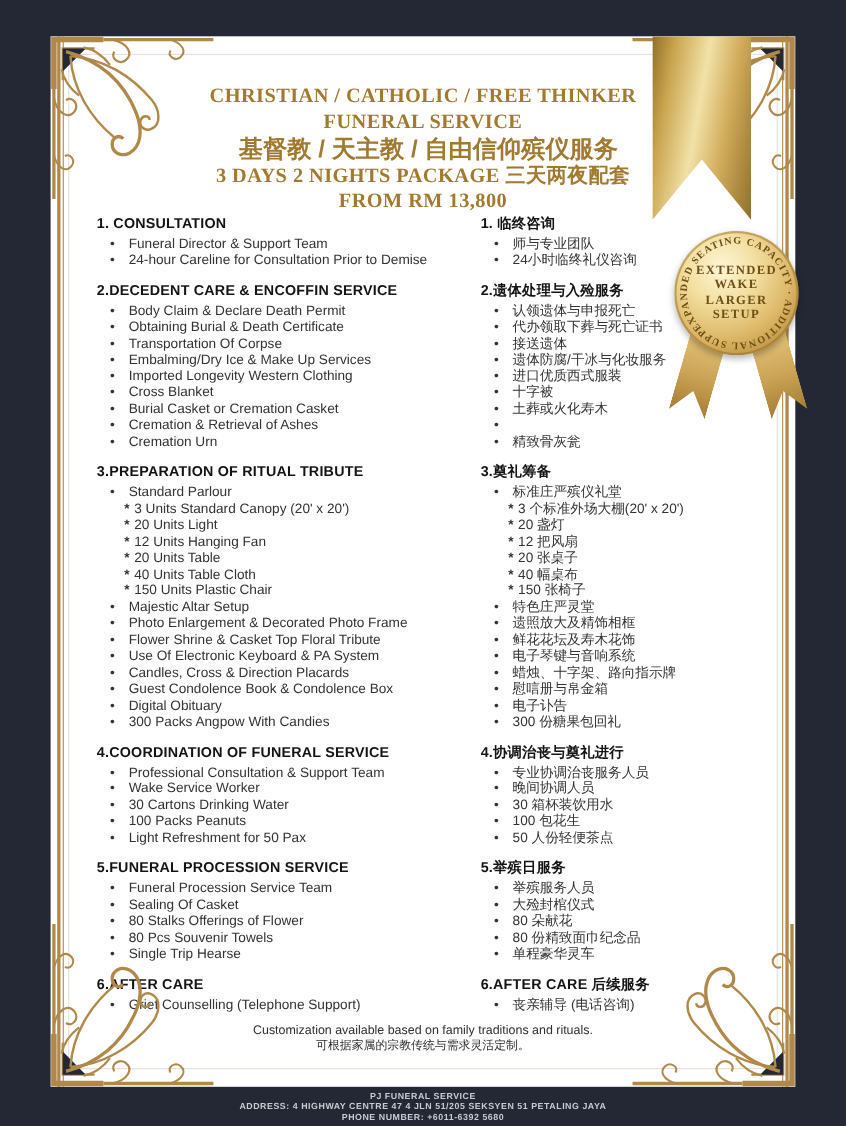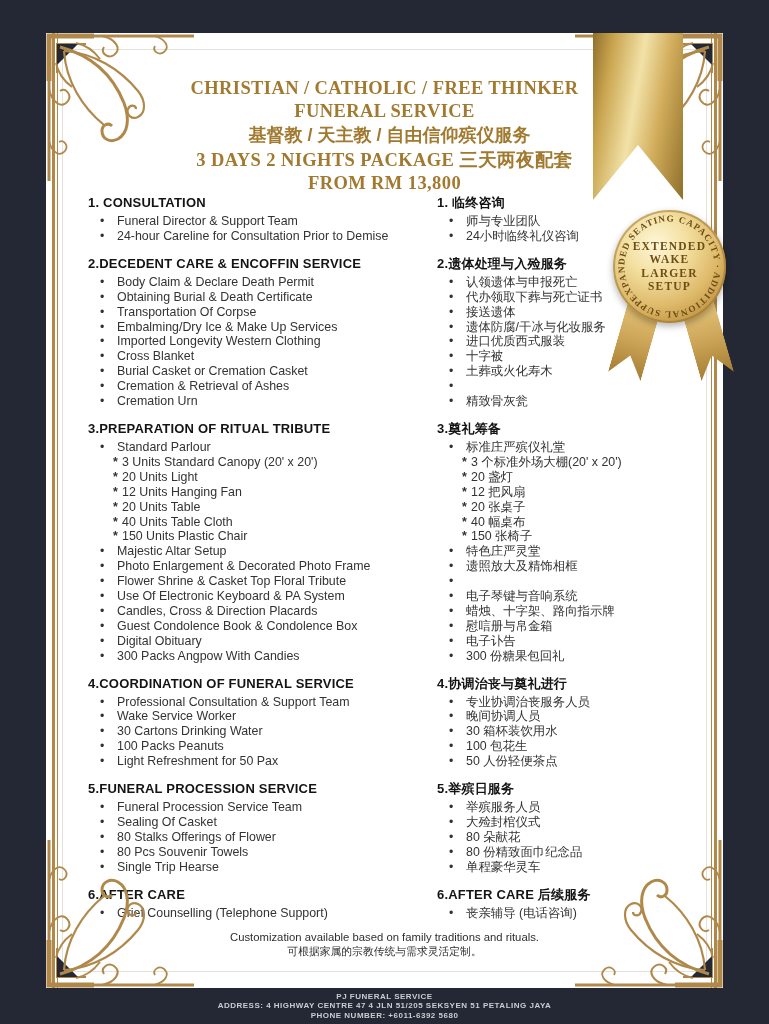--- a/index.html
+++ b/index.html
@@ -58,21 +58,21 @@
     text-align:center;
   }
   .ringtext{
     font-family:"Liberation Serif",serif;font-weight:bold;font-size:9.2px;
     fill:#6d4e16;letter-spacing:1.1px;
   }
   
   .title-block{position:relative;padding-top:44px;text-align:center;color:#a1792f;z-index:3;}
   .tline{font-weight:bold;}
   .tl0,.tl1,.tl3,.tl4{font-family:"Liberation Serif",serif;font-size:18.5px;line-height:23px;letter-spacing:.4px;}
-  .tl2{font-family:"Liberation Sans",sans-serif;font-size:18px;line-height:25px;padding-left:10px;}
+  .tl2{font-family:"Liberation Sans",sans-serif;font-size:22px;line-height:25px;padding-left:10px;}
   .tl3{line-height:24px;}
   
   .columns{position:relative;display:flex;padding-left:42px;padding-right:6px;z-index:3;}
   .col-left{width:349px;flex:none;}
   .col-right{flex:1;min-width:0;}
   .sec-title{font-size:13px;font-weight:bold;color:#141414;line-height:16px;margin:12px 0 3px;letter-spacing:.2px;}
   .sec-title.first{margin-top:0;}
   .item{display:flex;font-size:12.4px;line-height:14.9px;color:#333;}
   .item .mk{flex:none;width:17px;margin-left:12px;}
   .item.sub .mk{width:9px;margin-left:25px;font-weight:bold;}
@@ -411,20 +411,21 @@
           <div class="item">
             <span class="mk">•</span>
             <span class="tx">特色庄严灵堂</span>
           </div>
           <div class="item">
             <span class="mk">•</span>
             <span class="tx">遗照放大及精饰相框</span>
           </div>
           <div class="item">
             <span class="mk">•</span>
+            <span class="tx">鲜花花坛及寿木花饰</span>
           </div>
           <div class="item">
             <span class="mk">•</span>
             <span class="tx">电子琴键与音响系统</span>
           </div>
           <div class="item">
             <span class="mk">•</span>
             <span class="tx">蜡烛、十字架、路向指示牌</span>
           </div>
           <div class="item">

